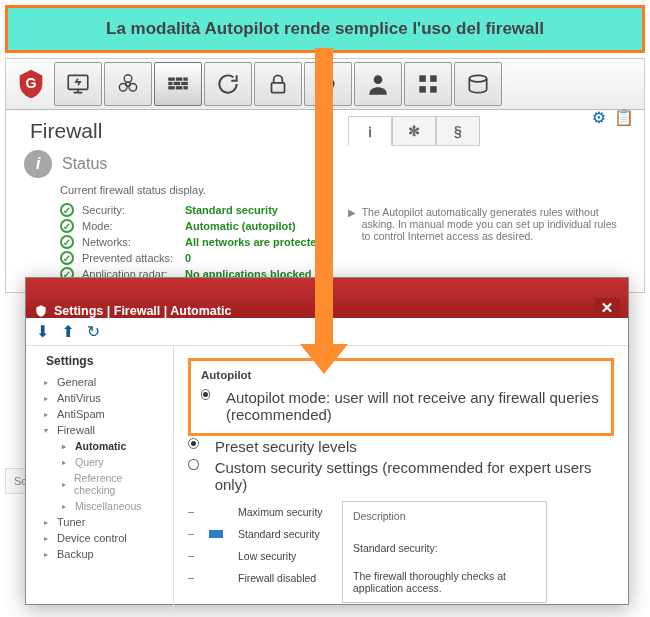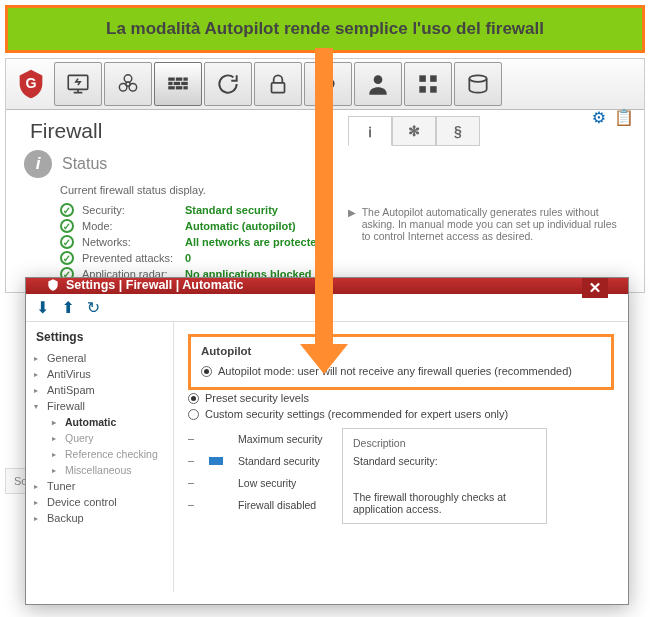--- a/index.html
+++ b/index.html
@@ -1,17 +1,17 @@
 <!DOCTYPE html>
 <html><head>
 <meta charset="utf-8">
 <style>
 *{box-sizing:border-box;margin:0;padding:0;font-family:"Segoe UI",Arial,sans-serif}
 body{width:650px;height:617px;background:#fff;position:relative;overflow:hidden;color:#333}
-.annotation-bar{height:48px;background:#84cc16;border:3px solid #ff7a1a;display:flex;align-items:center;justify-content:center;font-size:17px;font-weight:600;color:#444;margin:5px}
+.annotation-bar{height:48px;background:#5eead4;border:3px solid #ff7a1a;display:flex;align-items:center;justify-content:center;font-size:17px;font-weight:600;color:#444;margin:5px}
 .arrow{position:absolute;left:306px;top:48px;width:36px;height:322px;z-index:10}
 .arrow-shaft{width:18px;height:296px;background:#ff8c2e;margin:0 auto}
 .arrow-head{width:0;height:0;border-left:24px solid transparent;border-right:24px solid transparent;border-top:30px solid #ff8c2e;margin-left:-6px}
 .main-window{margin:0 5px;border:1px solid #ccc}
 .toolbar{display:flex;background:linear-gradient(#fdfdfd,#ececec);border-bottom:1px solid #bbb;padding:3px 4px;gap:2px}
 .tb-btn{width:48px;height:44px;border:1px solid #999;border-radius:2px;background:linear-gradient(#f5f5f5,#e0e0e0);display:flex;align-items:center;justify-content:center;cursor:pointer;color:#333}
 .tb-btn.active{background:linear-gradient(#fff,#d0d0d0);border-color:#777}
 .tb-btn svg{width:26px;height:26px}
 .tb-btn.logo{border:none;background:none;width:42px}
 .tb-btn.logo svg{width:34px;height:34px}
@@ -28,45 +28,45 @@
 .stats{display:flex;padding:0 20px 10px 54px;gap:18px}
 .stats-left{flex:0 0 270px}
 .stat-line{display:flex;align-items:center;gap:8px;font-size:11px;padding:1px 0}
 .stat-line .lbl{width:95px;color:#666}
 .stat-line .val{font-weight:600}
 .green{color:#228b22}
 .check{width:14px;height:14px;border:2px solid #3a9c3a;border-radius:50%;display:inline-flex;align-items:center;justify-content:center;color:#3a9c3a;font-size:10px;font-weight:bold}
 .stats-right{flex:1;font-size:10.5px;color:#777;display:flex;gap:6px;padding-top:4px}
 .stats-right .tri{color:#888;font-size:10px;margin-top:1px}
 .dialog{position:absolute;left:25px;top:277px;width:604px;height:328px;background:#fff;border:1px solid #888;box-shadow:0 4px 20px rgba(0,0,0,.3);z-index:5}
-.dlg-title{height:16px;background:linear-gradient(#c53030,#a02020);color:#fff;display:flex;align-items:flex-start;padding:0 20px;font-size:12.5px;font-weight:600}
+.dlg-title{height:40px;background:linear-gradient(#c53030,#a02020);color:#fff;display:flex;align-items:flex-end;padding:0 8px;font-size:12.5px;font-weight:600}
 .dlg-title .shield{margin-right:6px;display:inline-flex}
 .dlg-close{margin-left:auto;width:26px;height:20px;background:#a02020;display:flex;align-items:center;justify-content:center;font-size:15px;cursor:pointer;font-weight:bold}
 .dlg-tools{height:28px;border-bottom:1px solid #ddd;display:flex;align-items:center;gap:12px;padding:0 10px;color:#0a5a8c;font-size:16px}
 .dlg-body{display:flex;height:calc(100% - 56px)}
-.dlg-side{width:148px;border-right:1px solid #e0e0e0;padding:8px 6px;font-size:11px}
+.dlg-side{width:148px;border-right:1px solid #e0e0e0;padding:8px 16px;font-size:11px}
 .dlg-side h4{font-size:12px;color:#333;font-weight:600;margin-bottom:6px;padding-left:4px}
 .tree-item{display:flex;align-items:center;gap:5px;padding:2px 2px;color:#555;cursor:pointer}
 .tree-item.sub{padding-left:20px;color:#999;font-size:10.5px}
 .tree-item.sub.active{color:#333;font-weight:600}
 .caret{font-size:8px;color:#888;width:8px}
 .dlg-main{flex:1;padding:12px 14px;font-size:11px;color:#444;position:relative}
 .autopilot-box{border:3px solid #ff8c2e;padding:8px 10px;}
 .autopilot-box h5{font-size:11.5px;font-weight:600;margin-bottom:6px}
-.radio-line{display:flex;align-items:center;gap:6px;padding:2px 0;font-size:11px}
+.radio-line{display:flex;gap:16px;padding:2px 0;font-size:15px}
 .radio{width:11px;height:11px;border:1px solid #666;border-radius:50%;display:inline-flex;align-items:center;justify-content:center}
 .radio.checked::after{content:"";width:5px;height:5px;background:#333;border-radius:50%}
 .sec-levels{display:flex;gap:14px;margin-top:6px}
 .slider-col{width:140px;font-size:10.5px}
 .slider-row{display:flex;align-items:center;gap:15px;height:22px}
 .tick{width:6px;height:1px;background:#888}
 .slider-thumb{width:14px;height:8px;background:#2b7ec8}
 .desc-box{border:1px solid #ccc;padding:8px 10px;width:205px;font-size:10.5px}
-.desc-box h6{font-size:10.5px;font-weight:400;color:#666;margin-bottom:6px}
-.desc-box .dt{margin-bottom:24px}
+.desc-box h6{font-size:10.5px;font-weight:400;color:#666;margin-bottom:20px}
+.desc-box .dt{margin-bottom:16px}
 .softw-tab{position:absolute;left:5px;top:468px;font-size:11px;color:#888;border:1px solid #ddd;border-right:none;padding:6px 8px;background:#f9f9f9;writing-mode:horizontal-tb;z-index:1}
 </style>
 </head>
 <body>
 
 <div class="annotation-bar">
   <span>La modalità Autopilot rende semplice l'uso del firewall</span>
 </div>
 
 <div class="arrow">

